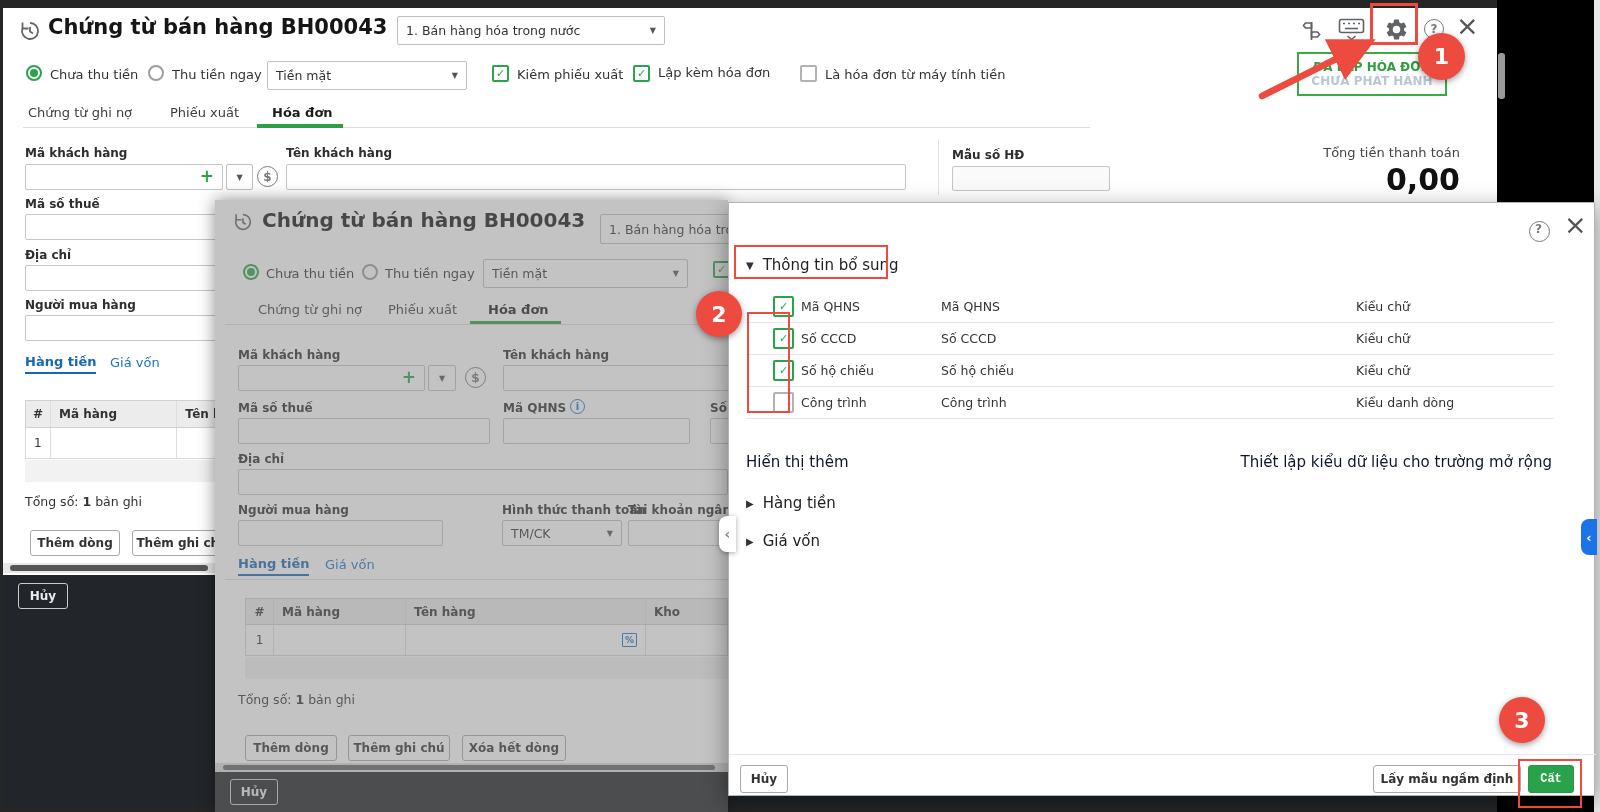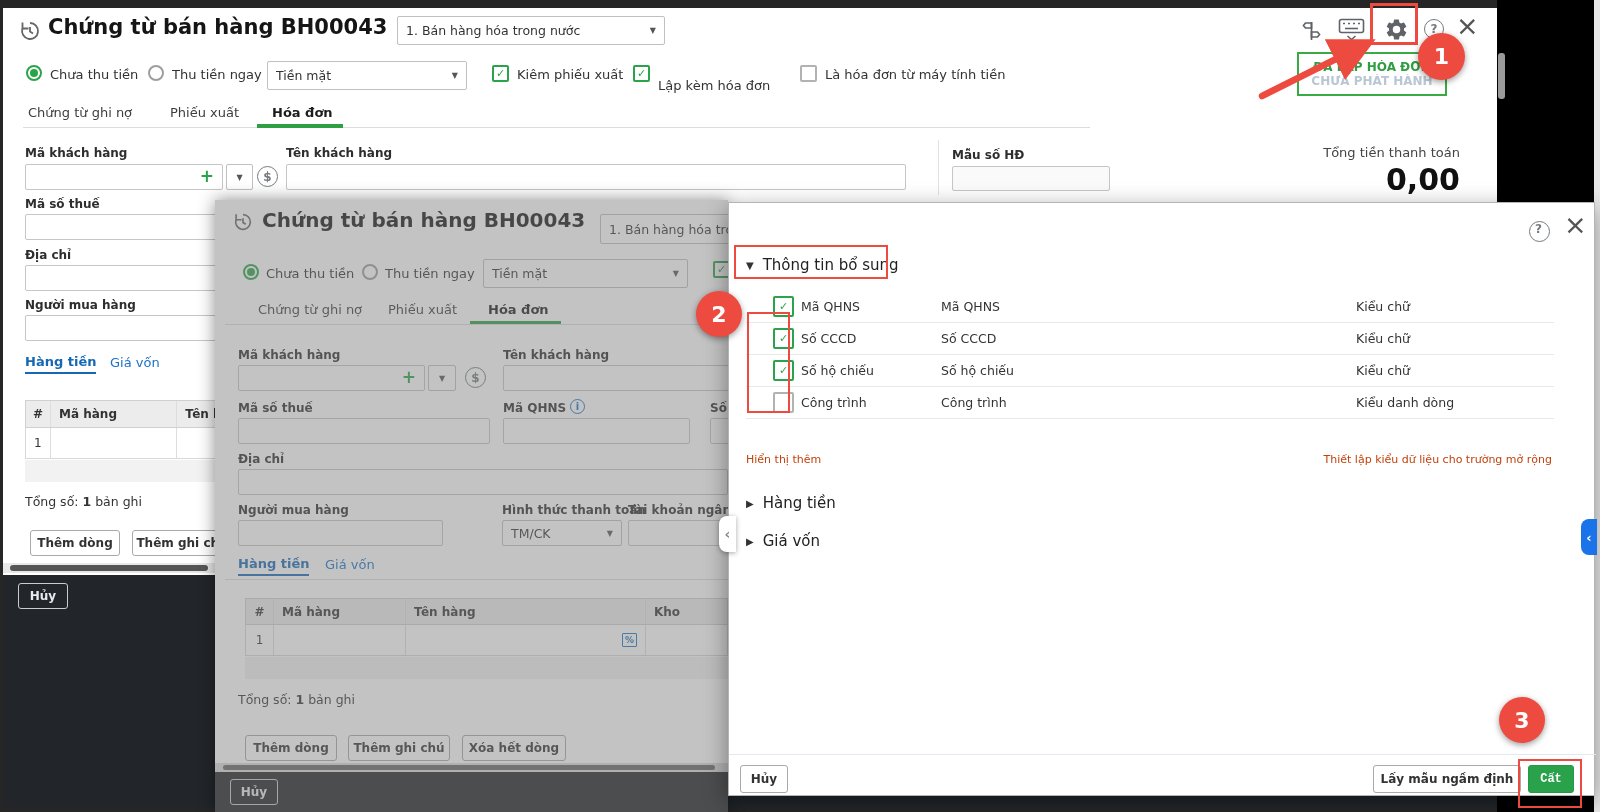--- a/index.html
+++ b/index.html
@@ -21,21 +21,21 @@
       align-items:center;justify-content:center;font-size:11px;font-weight:700;color:#2aa44a;}
   .cb.off{border-color:#b2b2b2;}
   .radio{width:16px;height:16px;border:2px solid #2aa44a;border-radius:50%;background:#fff;
          display:flex;align-items:center;justify-content:center;}
   .radio.off{border-color:#9e9e9e;}
   .radio .dot{width:8px;height:8px;border-radius:50%;background:#2aa44a;}
   .tab{font-size:13px;color:#3d3d3d;white-space:nowrap;}
   .tab.active{font-weight:700;color:#1c1c1c;}
   .bluetab{font-size:13px;font-weight:700;color:#1668b5;border-bottom:2px solid #1668b5;padding-bottom:3px;white-space:nowrap;}
   .bluetab2{font-size:13px;color:#1a73c7;white-space:nowrap;}
-  .link{font-size:11px;color:#c2410c;white-space:nowrap;}
+  .link{font-size:15px;color:#0f172a;white-space:nowrap;}
   .hline{background:#ddd;height:1px;}
   .ghead{background:#ececec;border:1px solid #d0d0d0;display:flex;align-items:center;
          font-size:12px;font-weight:700;color:#333;}
   .ghead > div,.grow > div{box-sizing:border-box;height:100%;display:flex;align-items:center;padding:0 8px;}
   .grow{background:#fff;border:1px solid #d8d8d8;border-top:none;display:flex;font-size:12px;color:#333;}
   .cell-r{border-right:1px solid #ddd;}
   .records{font-size:12.5px;color:#333;white-space:nowrap;}
   .ic-circle{border:1.5px solid #767a7e;border-radius:50%;display:flex;align-items:center;
              justify-content:center;color:#767a7e;font-weight:700;background:transparent;}
   .dim{background:rgba(128,128,128,0.47);}
@@ -118,21 +118,21 @@
   <span class="abs nw" style="left:50px;top:67px;font-size:13px;z-index:2;">Chưa thu tiền</span>
   <div class="abs radio off" style="left:148px;top:65px;z-index:2;"></div>
   <span class="abs nw" style="left:172px;top:67px;font-size:13px;z-index:2;">Thu tiền ngay</span>
   <div class="abs sel" style="left:267px;top:61px;width:200px;height:29px;z-index:2;">
     <span class="nw">Tiền mặt</span>
     <span class="caret">▼</span>
   </div>
   <div class="abs cb" style="left:492px;top:65px;z-index:2;">✓</div>
   <span class="abs nw" style="left:517px;top:67px;font-size:13px;z-index:2;">Kiêm phiếu xuất</span>
   <div class="abs cb" style="left:633px;top:65px;z-index:2;">✓</div>
-  <span class="abs nw" style="left:658px;top:78px;font-size:13px;z-index:2;">Lập kèm hóa đơn</span>
+  <span class="abs nw" style="left:658px;top:65px;font-size:13px;z-index:2;">Lập kèm hóa đơn</span>
   <div class="abs cb off" style="left:800px;top:65px;z-index:2;"></div>
   <span class="abs nw" style="left:825px;top:67px;font-size:13px;z-index:2;">Là hóa đơn từ máy tính tiền</span>
 
   <span class="abs tab" style="left:28px;top:105px;z-index:2;">Chứng từ ghi nợ</span>
   <span class="abs tab" style="left:170px;top:105px;z-index:2;">Phiếu xuất</span>
   <span class="abs tab active" style="left:272px;top:105px;z-index:2;">Hóa đơn</span>
   <div class="abs" style="left:257px;top:124px;width:86px;height:4px;background:#2f9e44;z-index:3;"></div>
   <div class="abs hline" style="left:23px;top:127px;width:1067px;z-index:2;"></div>
 
   <span class="abs lbl" style="left:25px;top:146px;z-index:2;">Mã khách hàng</span>

